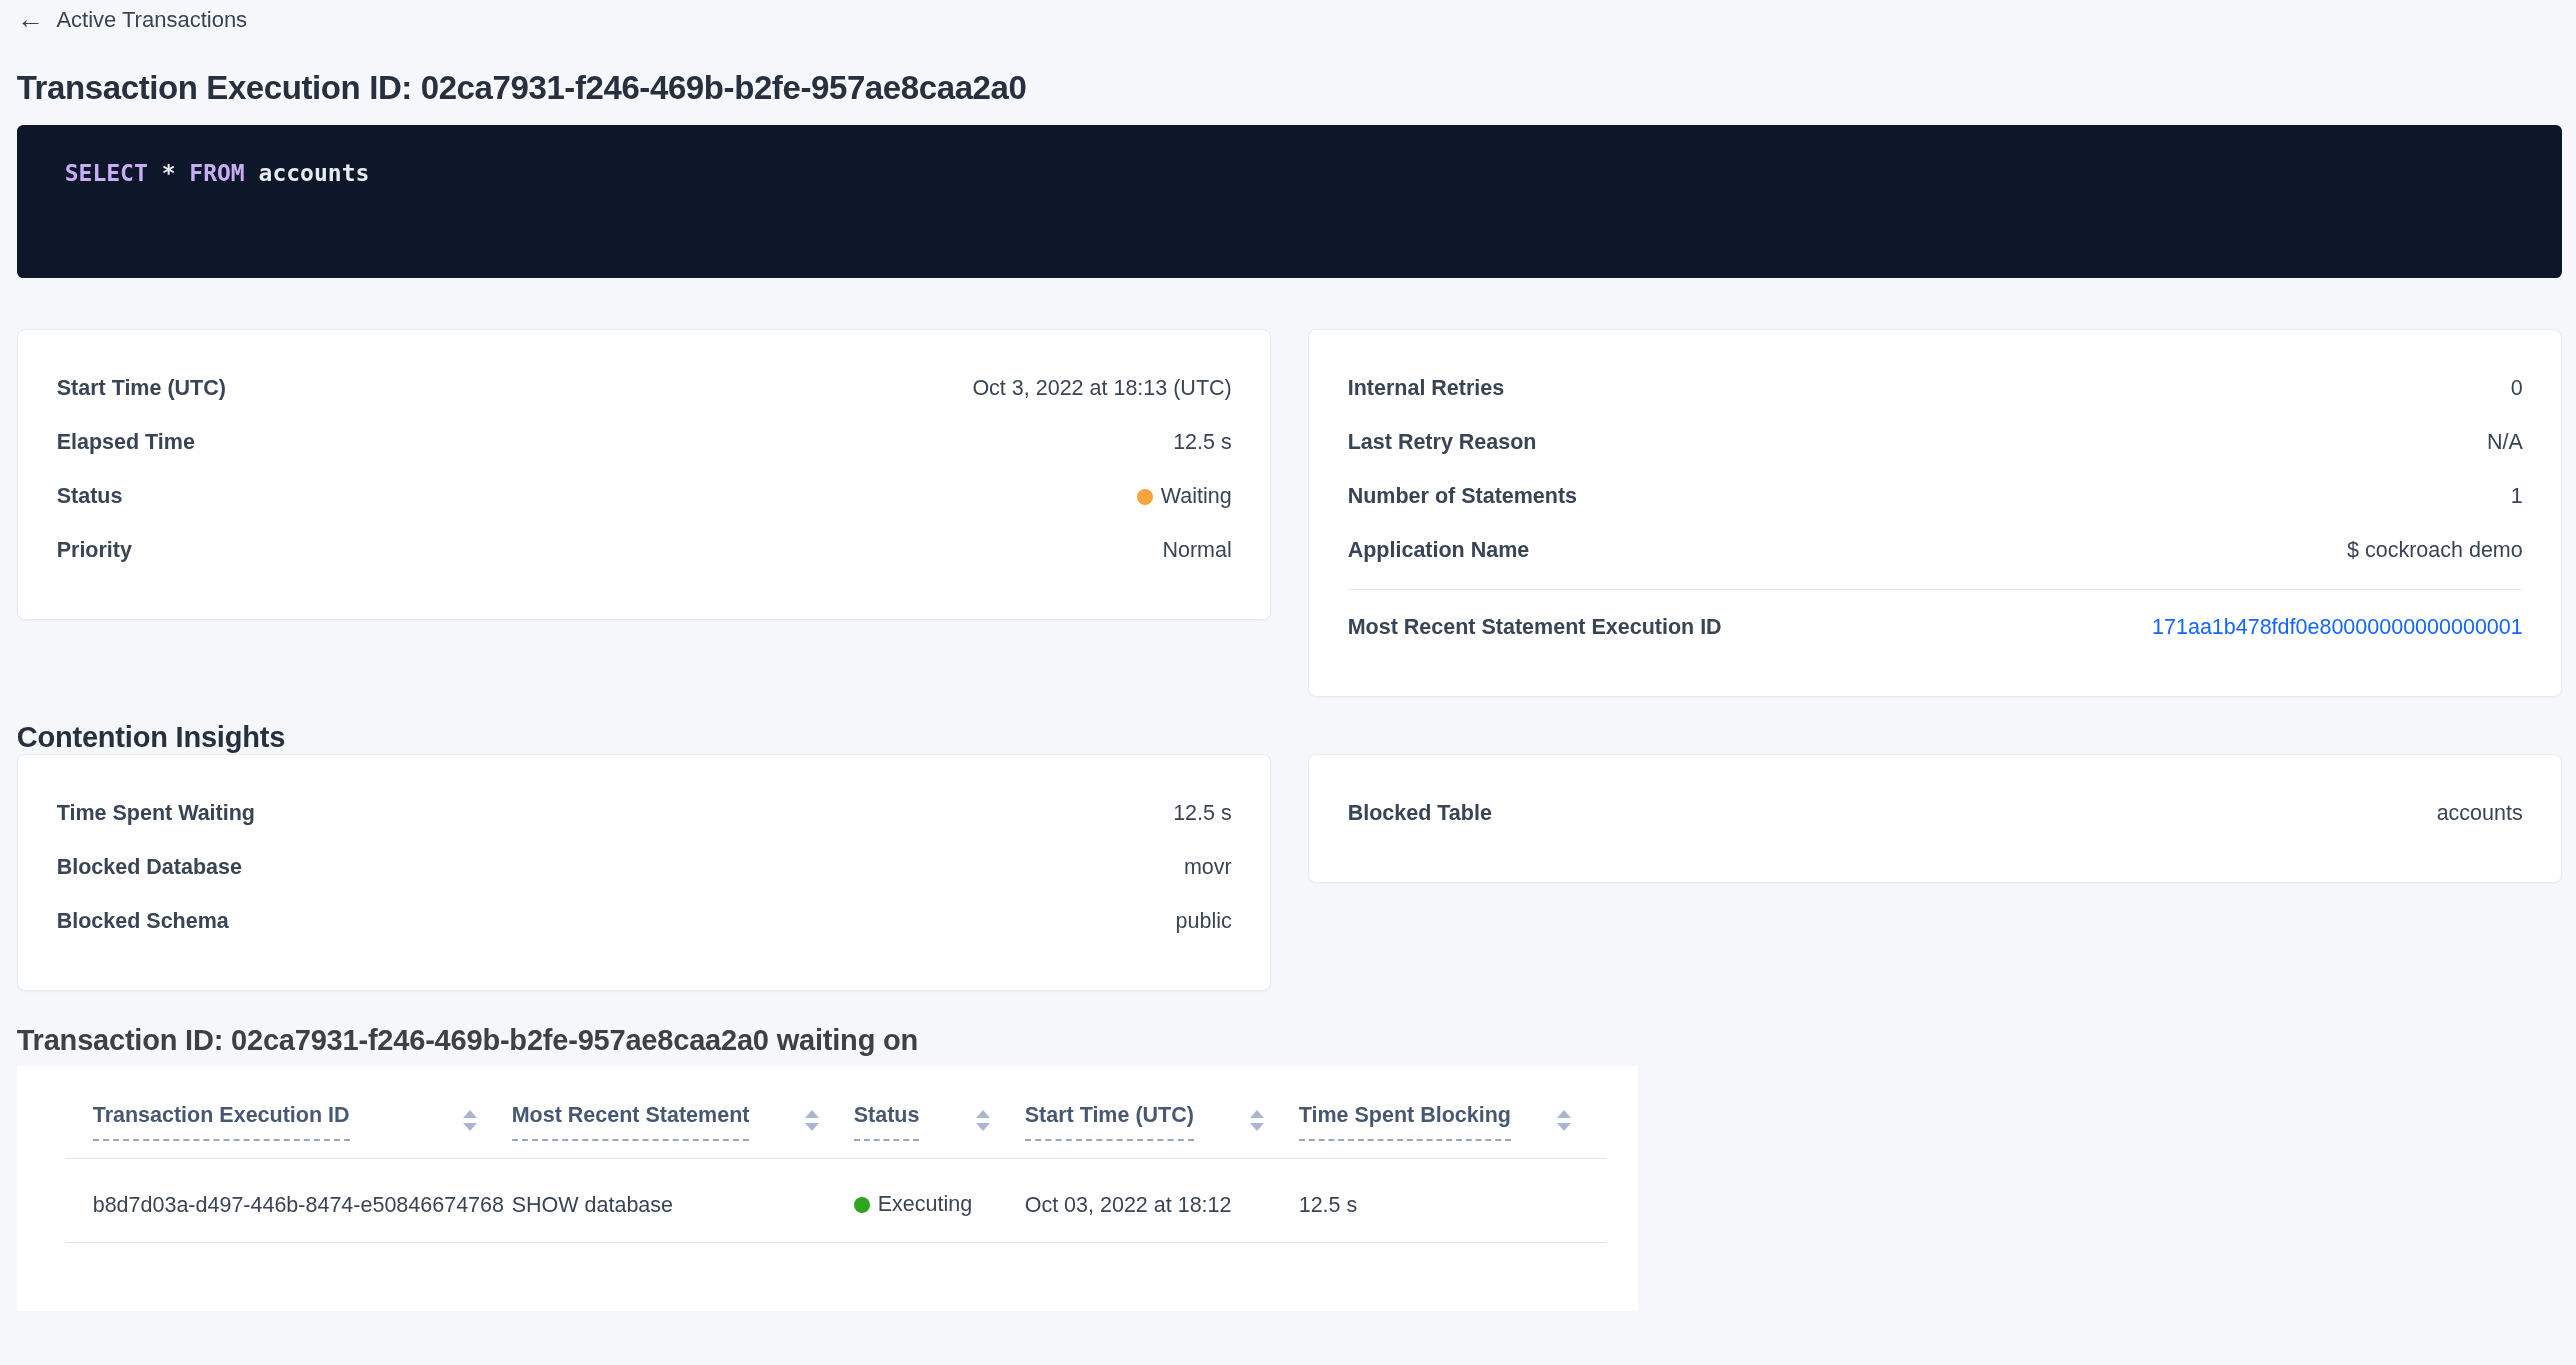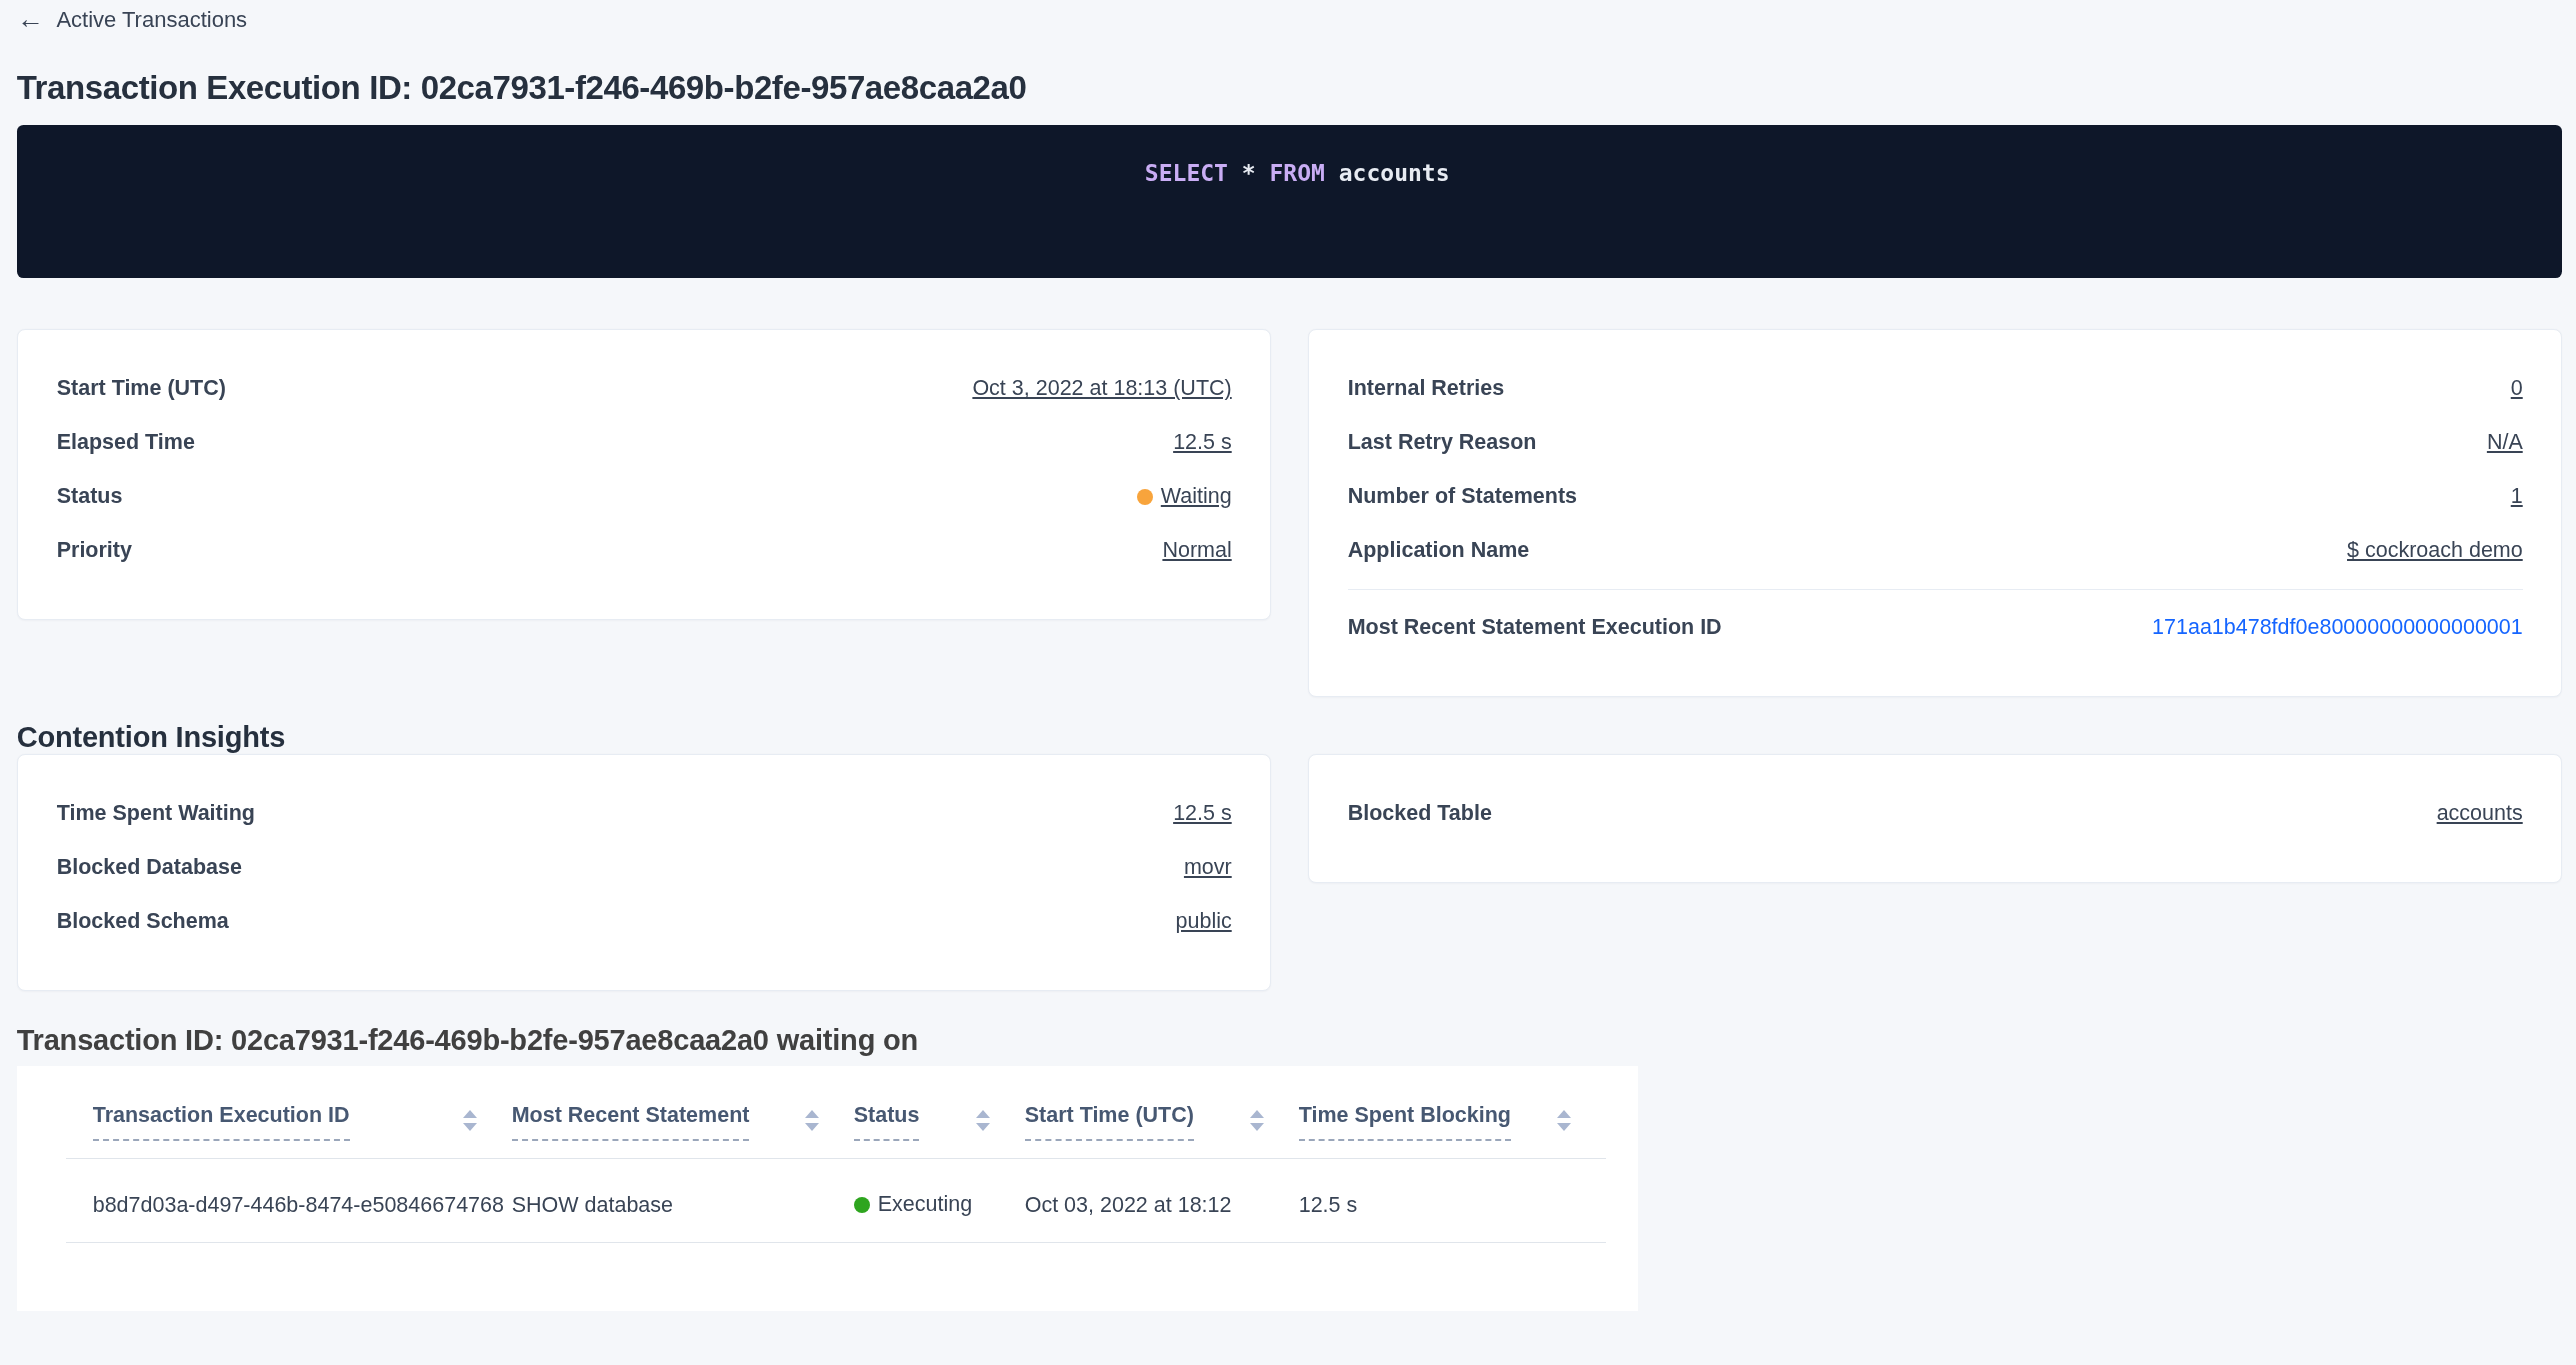--- a/index.html
+++ b/index.html
@@ -30,40 +30,40 @@
   .sql-box {
     margin-top:17.5px;
     height:153px;
     background:#0e1729;
     border-radius:6.4px;
     padding:35px 32px 0 48px;
   }
   .sql-line {
     font-family:"DejaVu Sans Mono","Liberation Mono",monospace;
     font-size:23px; font-weight:700;
-    color:#e7ebf2; white-space:pre;text-align:center;
+    color:#e7ebf2; white-space:pre;
   }
   .sql-kw { color:#c9adf4; }
 
   
   .cards-row { display:flex; gap:37px; margin-top:51px; align-items:flex-start; }
   .card {
     background:#ffffff;
     border:0.8px solid #e7ecf3;
     border-radius:8px;
     box-shadow:0 0.8px 1.6px rgba(50,60,80,0.04);
     flex:1 1 0;
     padding:32px 38px 41px 39px;
   }
   .kv-row {
     display:flex; justify-content:space-between; align-items:center;
     height:54px; font-size:21.5px;
   }
   .kv-label { font-weight:700; color:#394455; }
-  .kv-value { color:#394455; text-align:right;text-decoration:underline; }
+  .kv-value { color:#394455; text-align:right; }
   .kv-link { color:#1565ff; cursor:pointer; text-decoration:none; }
   .card-divider { border:none; border-top:1.6px solid #e7ecf3; margin:11px 0; }
 
   .status-inline { display:inline-flex; align-items:center; gap:8px; }
   .dot { width:16px; height:16px; border-radius:50%; display:inline-block; }
   .dot-orange { background:#f8a43c; }
   .dot-green  { background:#2ea51f; }
 
   
   .section-heading {

